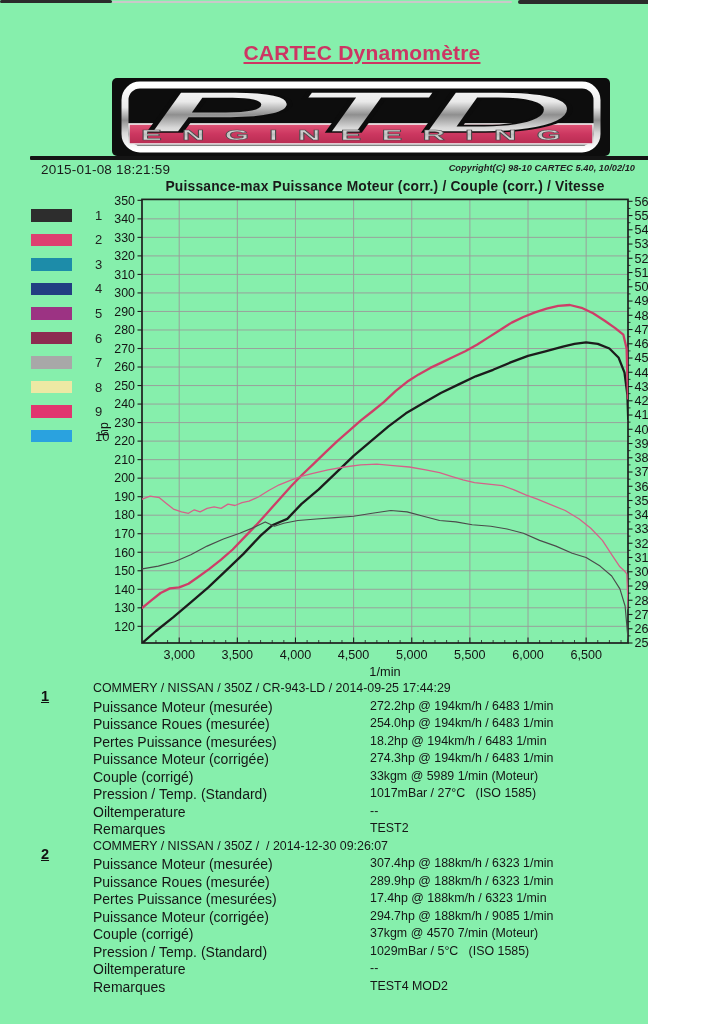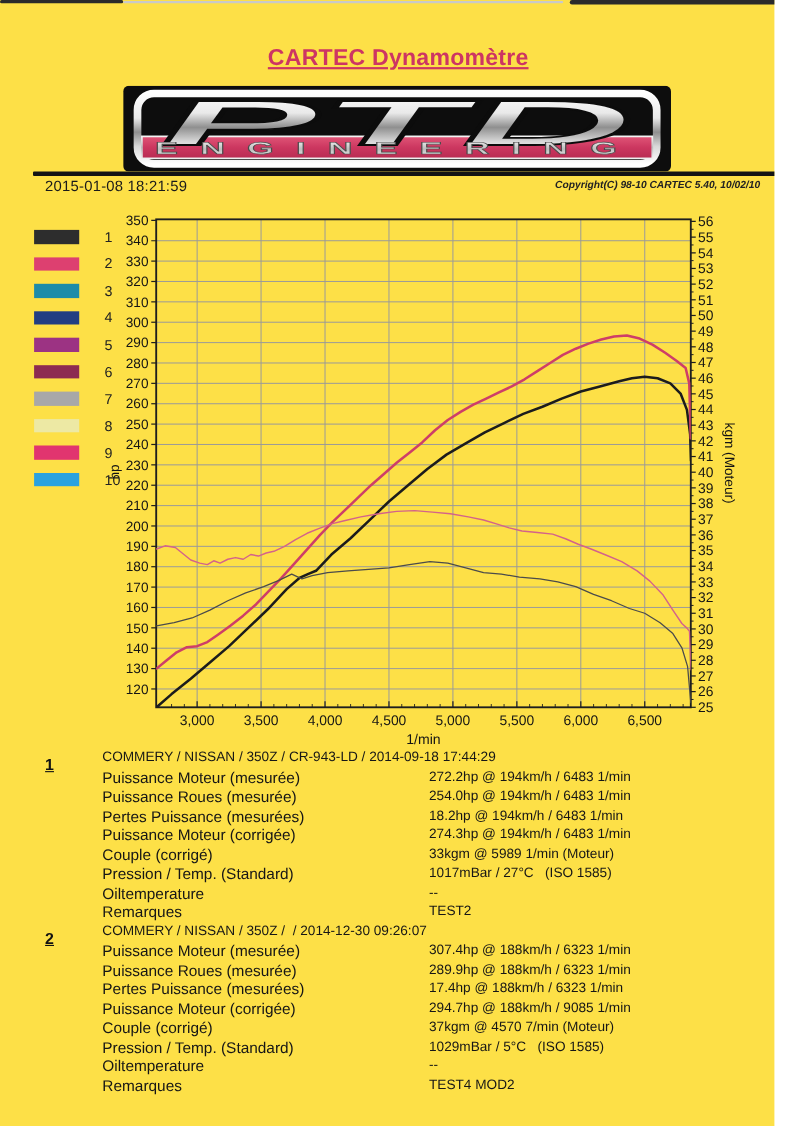--- a/index.html
+++ b/index.html
@@ -1,17 +1,17 @@
 <!DOCTYPE html>
 <html><head>
 <meta charset="utf-8">
 <style>
   html,body{margin:0;padding:0;background:#ffffff;}
   .page{
-    position:relative; width:704px; height:1024px; background:#fde047;
+    position:relative; width:648px; height:1024px; background:#86efac;
     font-family:"Liberation Sans", sans-serif; color:#1a1a1a; overflow:hidden;
   }
   .streak{position:absolute; background:#2b2b2b; border-radius:2px;}
   .streak.mid{background:#c9c9c9;}
   .doc-title{
     position:absolute; left:60px; top:41px; width:604px; text-align:center;
     font-size:21px; font-weight:bold; text-decoration:underline; letter-spacing:.2px;
   }
   .logo-wrap{position:absolute; left:112px; top:78px; width:498px; height:78px;}
   .header-rule{position:absolute; left:30px; top:156px; width:682px; height:4px; background:#141414; border-radius:1px;}
@@ -28,21 +28,21 @@
   #chart-svg{position:absolute; left:0; top:175px;}
   #runs{position:absolute; left:0; top:0; width:724px;}
   .run-block{position:absolute; left:0; width:724px;}
   .run-number{
     position:absolute; left:41px; top:7px; font-size:14.5px; font-weight:bold;
     text-decoration:underline; color:#111;
   }
   .run-header{position:absolute; left:93px; top:0; font-size:12.4px; white-space:pre; color:#161616;}
   .run-row{position:absolute; left:0; width:724px; height:17.55px;}
   .run-row-label{position:absolute; left:93px; font-size:14px; color:#161616;}
-  .run-row-value{position:absolute; left:370px; font-size:12.4px; white-space:pre; color:#161616;margin-left:20px;}
+  .run-row-value{position:absolute; left:370px; font-size:12.4px; white-space:pre; color:#161616;}
 </style>
 </head>
 <body>
 
 <div class="page">
 
   <div class="streak" style="left:0;top:0;width:112px;height:3px;"></div>
   <div class="streak mid" style="left:112px;top:1px;width:400px;height:1.5px;"></div>
   <div class="streak" style="left:518px;top:0;width:206px;height:3.5px;"></div>
 
@@ -74,20 +74,21 @@
       <rect x="17" y="46" width="464" height="20" fill="url(#band)" stroke="url(#chrome2)" stroke-width="1.6"></rect>
       <text x="249" y="54" text-anchor="middle" font-family="Liberation Sans, sans-serif" font-size="58" font-weight="bold" font-style="italic" textLength="430" lengthAdjust="spacingAndGlyphs" fill="url(#chrome)" stroke="#0c0c0c" stroke-width="1.6">PTD</text>
       <text x="249" y="62" text-anchor="middle" font-family="Liberation Sans, sans-serif" font-size="15.5" font-weight="bold" textLength="440" lengthAdjust="spacingAndGlyphs" fill="url(#chrome2)" stroke="#4a4a4a" stroke-width="0.55" letter-spacing="10">ENGINEERING</text>
     </svg>
   </div>
 
   <div class="header-rule"></div>
   <div class="printed-at">2015-01-08 18:21:59</div>
   <div class="copyright">Copyright(C) 98-10 CARTEC 5.40, 10/02/10</div>
 
+  <div class="chart-title">Puissance-max Puissance Moteur (corr.) / Couple (corr.) / Vitesse</div>
 
   <div id="legend">
       <div class="legend-item">
         <span class="legend-swatch" style="background: rgb(45, 45, 45);"></span>
         <span class="legend-label">1</span>
       </div>
       <div class="legend-item">
         <span class="legend-swatch" style="background: rgb(221, 64, 112);"></span>
         <span class="legend-label">2</span>
       </div>
@@ -361,21 +362,21 @@
       <text x="659" y="421" text-anchor="middle" font-family="Liberation Sans, sans-serif" font-size="12.4" fill="#141414" transform="rotate(90 659 421)">kgm (Moteur)</text>
       <polyline points="142.3,643.0 156.0,631.0 173.4,617.1 190.8,602.3 208.3,587.4 225.7,570.8 243.2,554.1 260.6,535.6 272.2,525.4 280.4,521.7 287.3,518.9 301.3,504.1 318.7,489.3 336.2,472.6 353.6,455.9 371.0,441.1 388.5,426.3 405.9,413.3 423.4,403.1 440.8,393.0 458.2,384.6 475.7,376.3 493.1,369.8 510.6,362.4 528.0,355.9 545.4,351.3 562.9,346.6 574.5,343.9 586.1,342.4 597.8,343.9 609.4,348.5 618.7,357.8 624.5,372.6 627.4,394.8 628.2,418.9" fill="none" stroke="#1c1c1c" stroke-width="2.3" stroke-linejoin="round" stroke-linecap="round" clip-path="url(#plotclip)"></polyline>
       <polyline points="142.3,607.8 151.3,600.4 160.6,593.0 169.9,588.4 179.2,587.4 188.5,583.7 197.8,577.2 209.4,568.9 221.1,559.7 232.7,549.5 244.3,537.4 255.9,525.4 267.6,512.4 279.2,499.5 290.8,486.5 302.4,474.5 314.1,463.3 325.7,452.2 337.3,441.1 349.0,430.9 360.6,420.7 372.2,411.5 383.8,402.2 395.5,391.1 407.1,381.8 418.7,374.4 430.3,367.9 442.0,362.4 453.6,356.8 465.2,351.3 476.9,344.8 488.5,337.4 500.1,330.0 511.7,322.6 523.4,317.0 535.0,312.4 546.6,308.7 558.2,305.9 569.9,305.0 581.5,307.8 593.1,313.3 604.7,320.7 615.2,328.1 623.3,334.6 626.6,348.5 628.0,398.5" fill="none" stroke="#ce3e68" stroke-width="2.3" stroke-linejoin="round" stroke-linecap="round" clip-path="url(#plotclip)"></polyline>
       <polyline points="142.3,568.9 158.3,566.1 174.6,561.8 190.8,554.7 207.1,546.1 223.4,539.0 239.7,533.3 253.6,527.6 265.2,521.9 274.5,526.2 283.8,523.3 297.8,520.5 316.4,519.0 335.0,517.6 353.6,516.2 372.2,513.3 390.8,510.5 407.1,511.9 423.4,516.2 439.6,520.5 455.9,521.9 472.2,524.7 490.8,526.2 507.1,529.0 523.4,533.3 539.6,540.4 555.9,546.1 572.2,553.2 586.1,557.5 600.1,566.1 611.7,576.0 619.9,588.9 625.1,606.0 628.0,638.7" fill="none" stroke="#4b4b4b" stroke-width="1.15" stroke-linejoin="round" stroke-linecap="round" clip-path="url(#plotclip)"></polyline>
       <polyline points="142.3,499.1 150.1,496.2 159.4,497.7 166.4,503.4 173.4,509.1 181.5,511.9 188.5,513.3 194.3,509.8 200.1,511.9 207.1,508.4 214.1,506.9 221.1,508.4 228.0,504.1 235.0,505.5 242.0,502.7 249.0,501.2 258.3,497.0 268.7,490.5 279.2,484.8 289.7,480.6 301.3,476.3 312.9,473.4 328.0,469.9 344.3,467.0 360.6,464.9 376.9,464.2 393.1,465.6 409.4,467.0 425.7,469.9 439.6,472.7 451.3,476.3 462.9,479.9 474.5,482.7 488.5,484.1 502.4,485.6 514.1,489.8 525.7,494.8 537.3,499.1 551.3,504.8 565.2,510.5 579.2,519.0 590.8,528.3 602.4,540.4 611.7,554.7 619.9,566.8 624.5,571.0 626.8,573.9 628.2,608.8" fill="none" stroke="#d4628a" stroke-width="1.3" stroke-linejoin="round" stroke-linecap="round" clip-path="url(#plotclip)"></polyline>
     </svg>
 
   <div id="runs">
       <div class="run-block" style="top: 681px;">
         <div class="run-number">1</div>
-        <div class="run-header">COMMERY / NISSAN / 350Z / CR-943-LD / 2014-09-18 17:44:29</div>
+        <div class="run-header">COMMERY / NISSAN / 350Z / CR-943-LD / 2014-09-25 17:44:29</div>
         <div class="run-row" style="top: 17.55px;">
           <span class="run-row-label">Puissance Moteur (mesurée)</span>
           <span class="run-row-value">272.2hp @ 194km/h / 6483 1/min</span>
         </div>
         <div class="run-row" style="top: 35.1px;">
           <span class="run-row-label">Puissance Roues (mesurée)</span>
           <span class="run-row-value">254.0hp @ 194km/h / 6483 1/min</span>
         </div>
         <div class="run-row" style="top: 52.65px;">
           <span class="run-row-label">Pertes Puissance (mesurées)</span>

